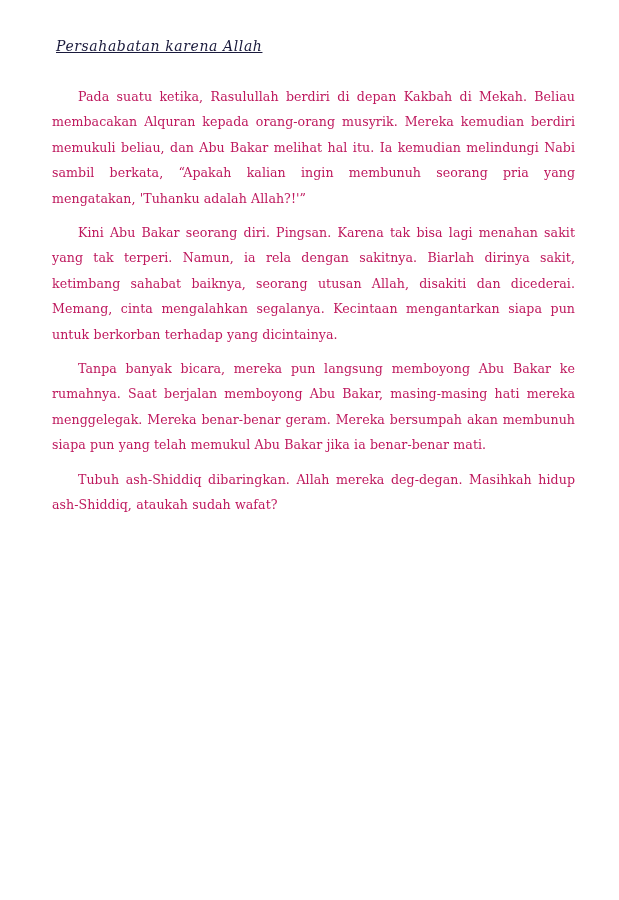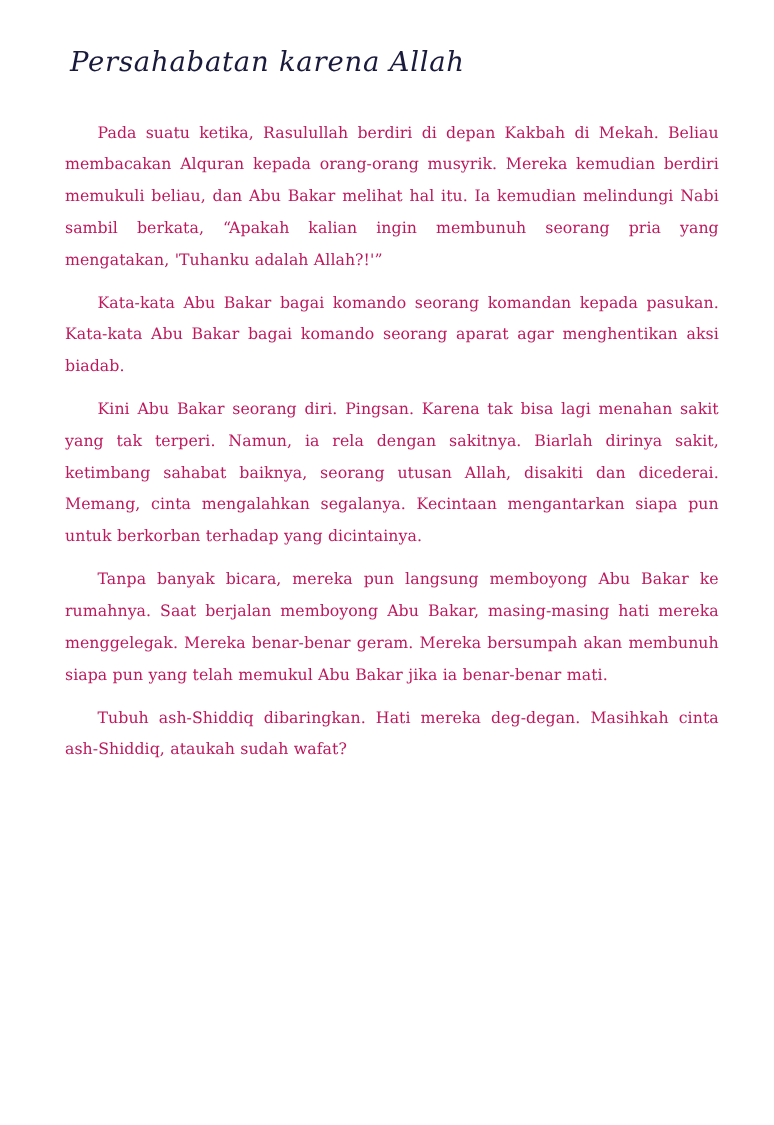--- a/index.html
+++ b/index.html
@@ -17,26 +17,27 @@
   .page {
     width: 619px;
     height: 900px;
     box-sizing: border-box;
     padding: 34px 44px 0 52px;
     position: relative;
   }
   .chapter-title {
     font-family: "DejaVu Serif", serif;
     font-style: italic;
-    font-size: 22px;
+    font-size: 14px;
     letter-spacing: 0.6px;
     color: #1a1a3c;
     margin: 4px 0 0 4px;
     font-weight: 400;
     white-space: nowrap;
+    text-decoration: underline;
   }
   .body-copy {
     margin-top: 30px;
   }
   .para {
     font-family: "DejaVu Serif", serif;
     font-size: 12.6px;
     line-height: 25.4px;
     text-align: justify;
     text-indent: 26px;
@@ -49,19 +50,18 @@
     margin-bottom: 0;
   }
 </style>
 </head>
 <body>
 
 <div class="page">
   <h1 class="chapter-title">Persahabatan karena Allah</h1>
   <div class="body-copy">
     <p class="para">Pada suatu ketika, Rasulullah berdiri di depan Kakbah di Mekah. Beliau membacakan Alquran kepada orang-orang musyrik. Mereka kemudian berdiri memukuli beliau,  dan Abu Bakar melihat hal itu. Ia kemudian melindungi Nabi sambil berkata, “Apakah kalian ingin membunuh seorang pria yang mengatakan, 'Tuhanku adalah Allah?!'”</p>
-    <p class="para">Kata-kata Abu Bakar bagai komando seorang komandan kepada pasukan. Kata-kata Abu Bakar bagai komando seorang aparat agar menghentikan aksi biadab.</p>
     <p class="para">Kini Abu Bakar seorang diri. Pingsan. Karena tak bisa lagi menahan sakit yang tak terperi. Namun, ia rela dengan sakitnya. Biarlah dirinya sakit, ketimbang sahabat baiknya, seorang utusan Allah, disakiti dan dicederai. Memang, cinta mengalahkan segalanya. Kecintaan mengantarkan siapa pun untuk berkorban terhadap yang dicintainya.</p>
     <p class="para">Tanpa banyak bicara, mereka pun langsung memboyong Abu Bakar ke rumahnya. Saat berjalan memboyong Abu Bakar, masing-masing hati mereka menggelegak. Mereka benar-benar geram. Mereka bersumpah akan membunuh siapa pun yang telah memukul Abu Bakar jika ia benar-benar mati.</p>
-    <p class="para">Tubuh ash-Shiddiq dibaringkan. Hati mereka deg-degan. Masihkah cinta ash-Shiddiq, ataukah sudah wafat?</p>
+    <p class="para">Tubuh ash-Shiddiq dibaringkan. Allah mereka deg-degan. Masihkah hidup ash-Shiddiq, ataukah sudah wafat?</p>
 
   </div>
 </div>
 
 </body></html>

